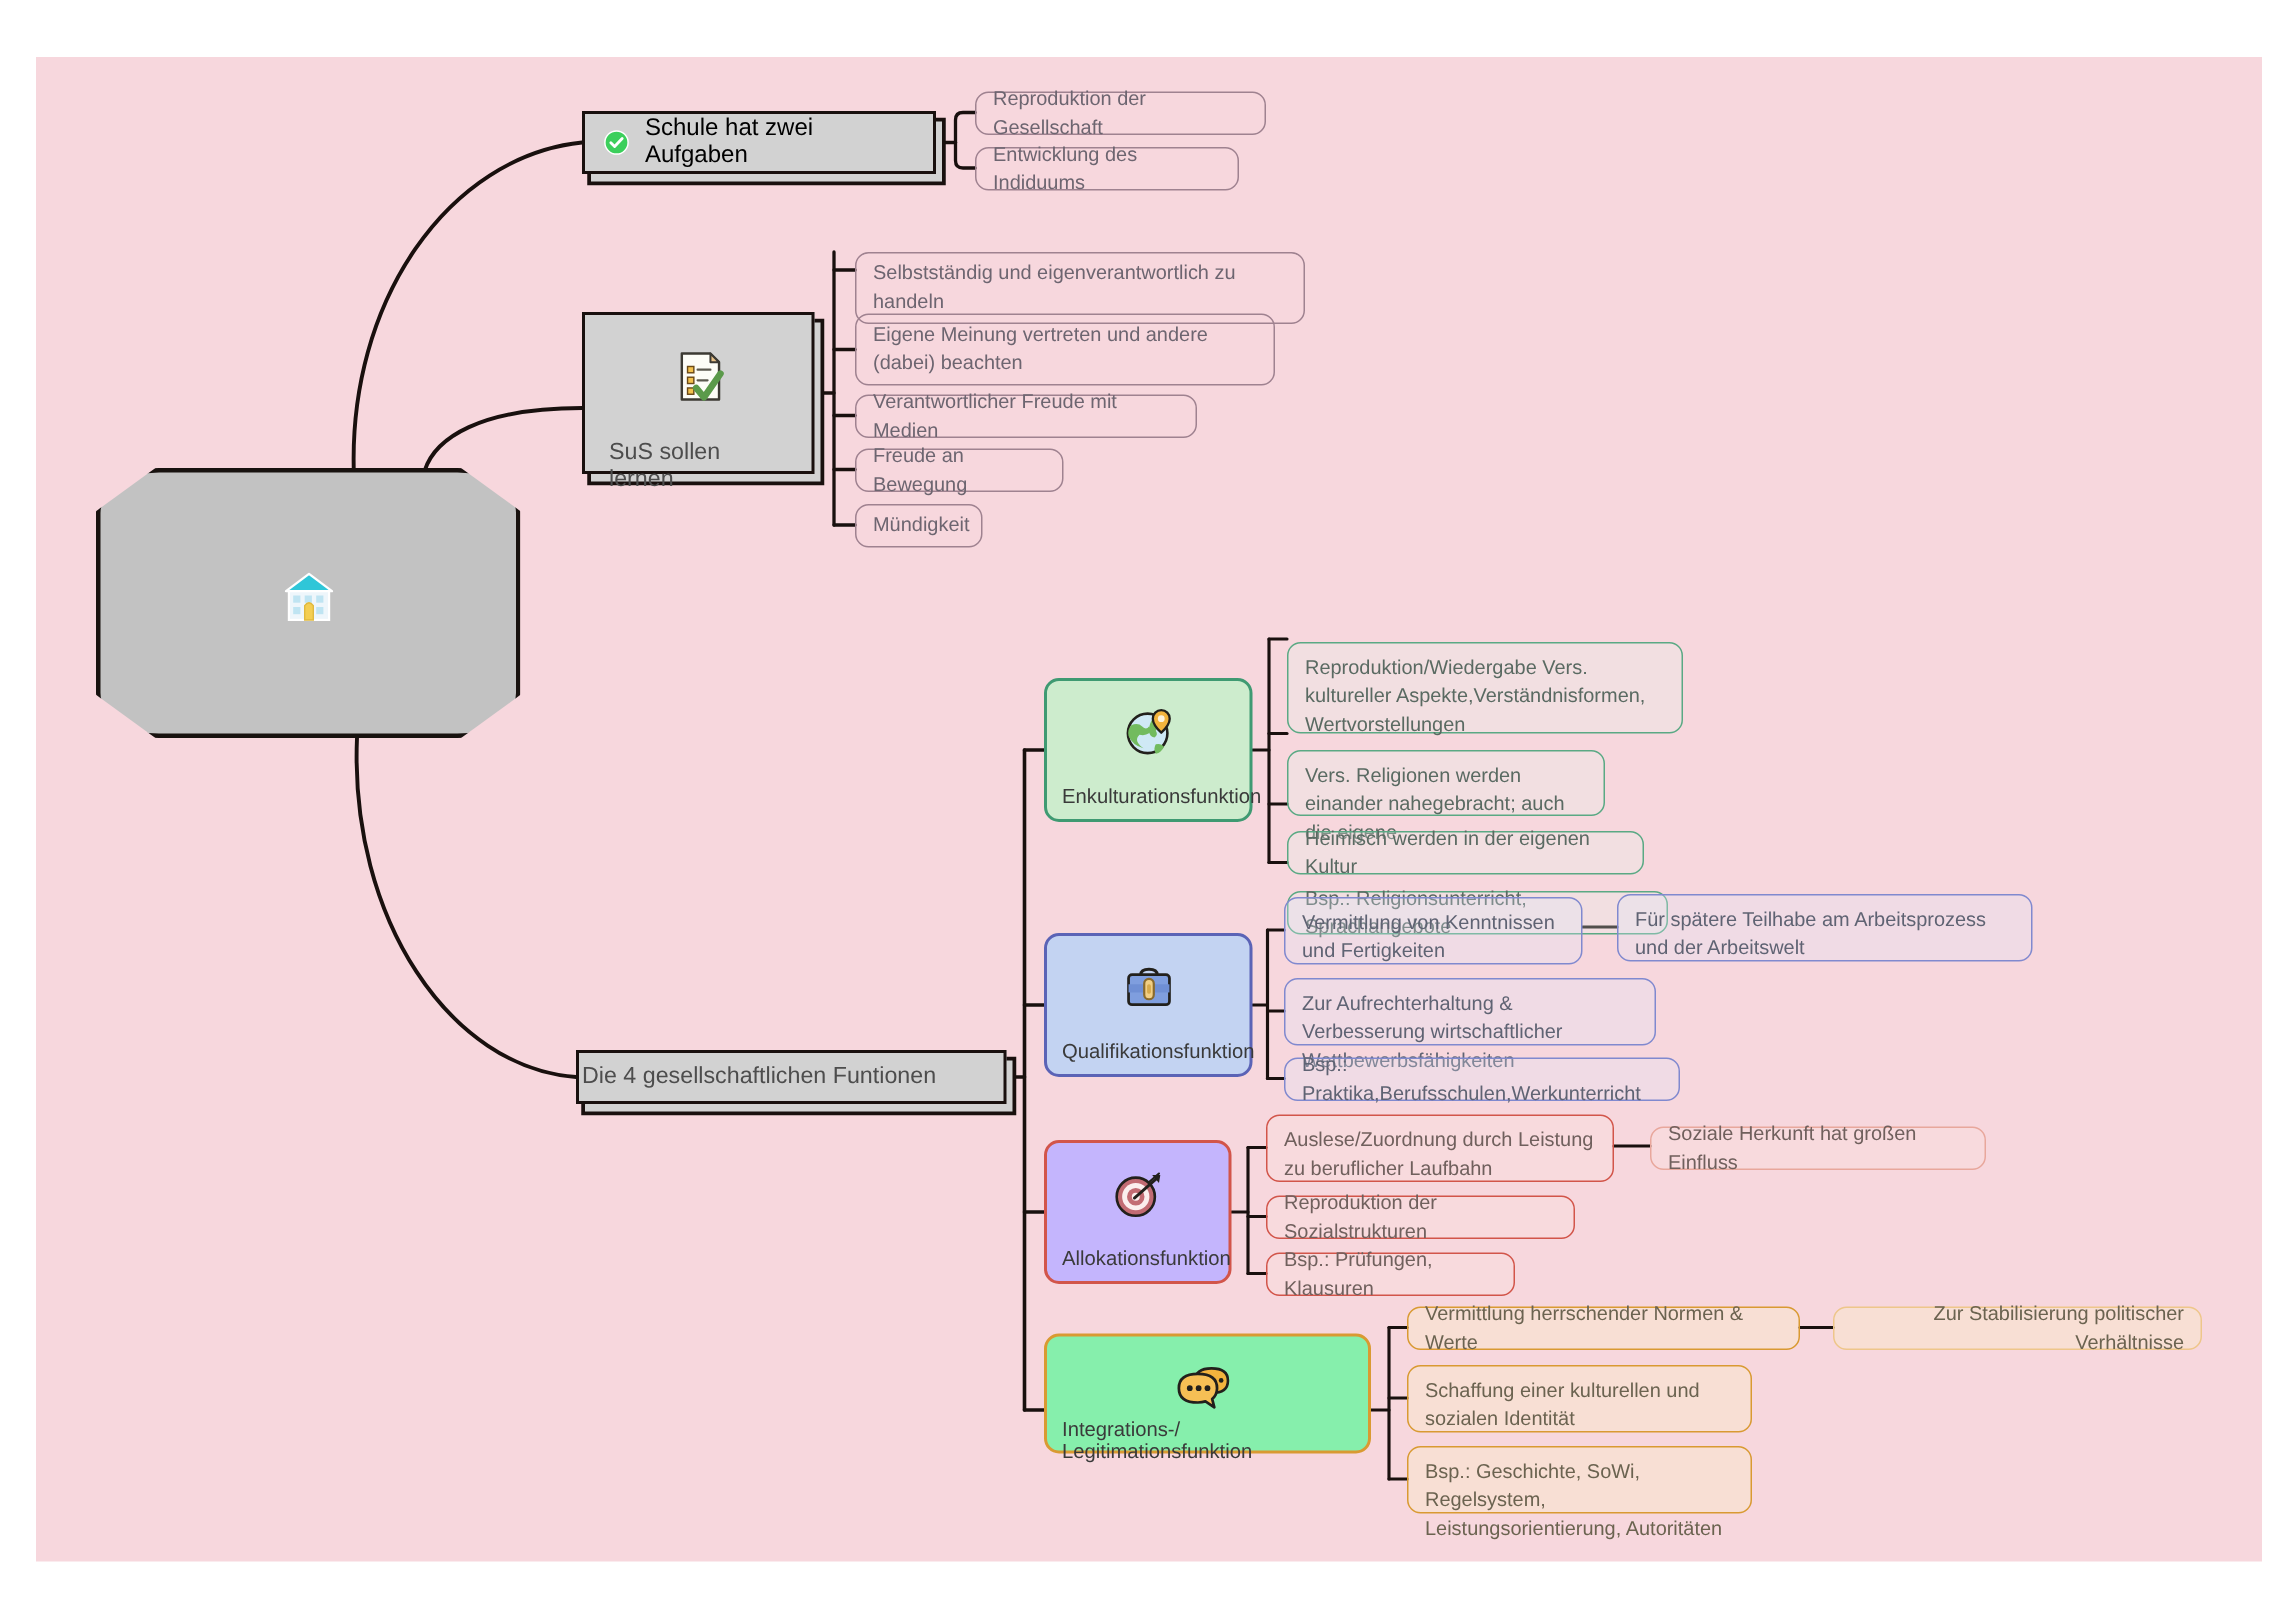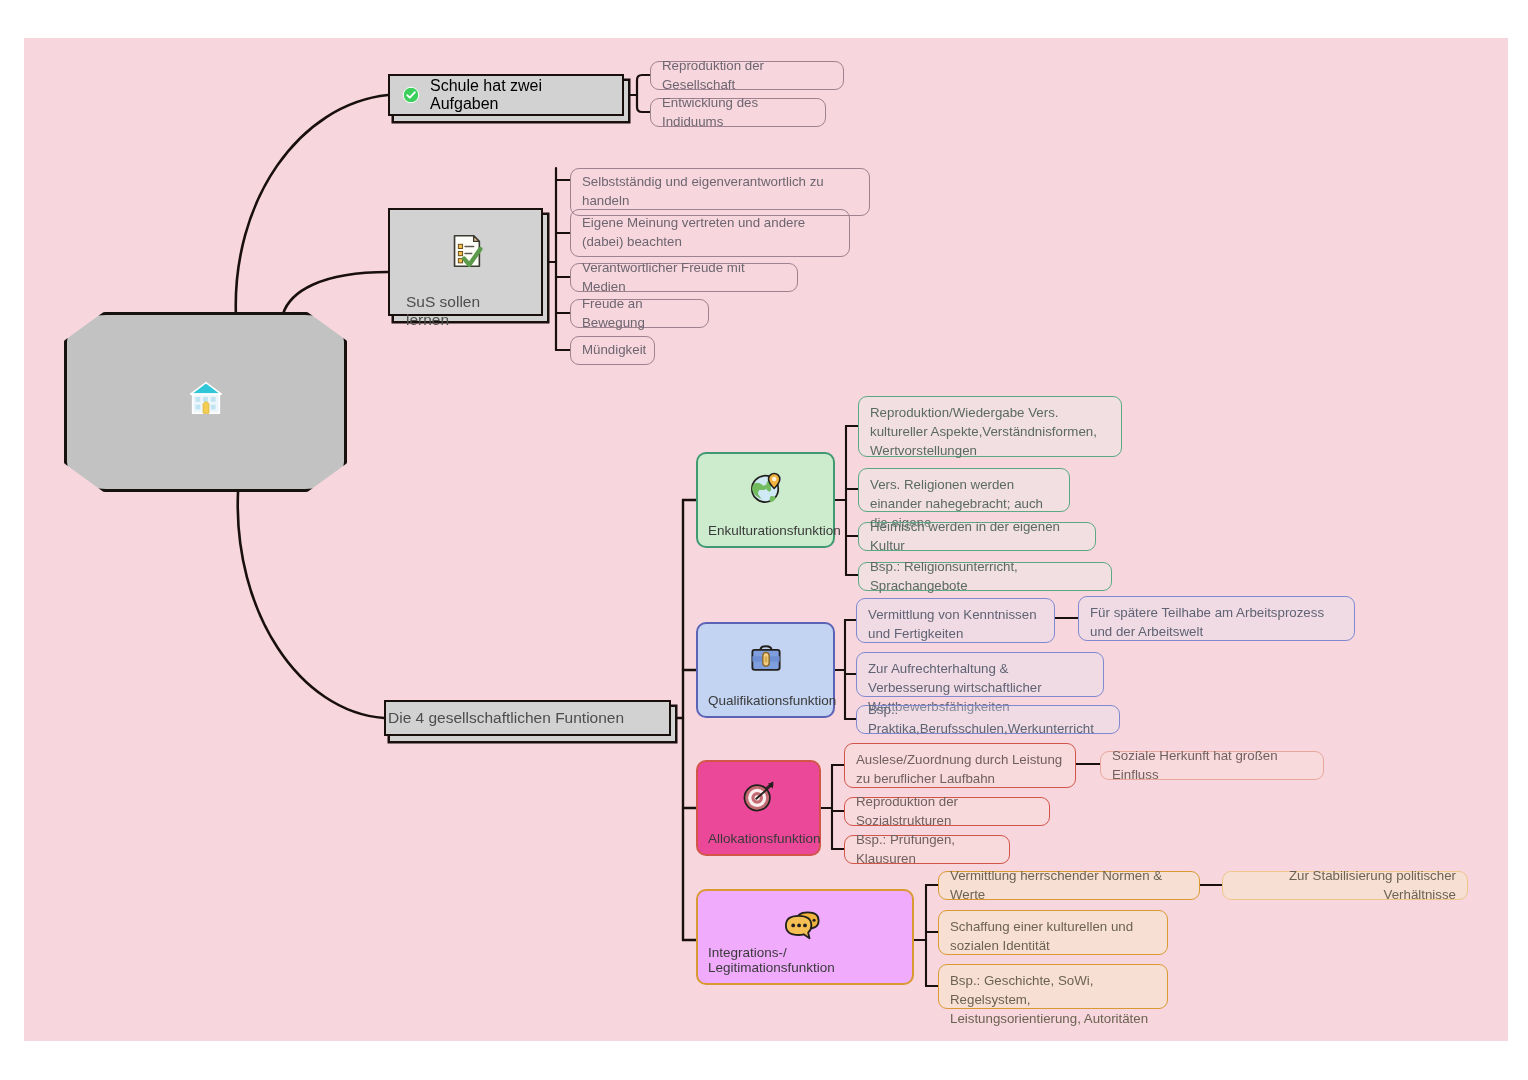--- a/index.html
+++ b/index.html
@@ -52,33 +52,33 @@
   .node-sus{left:388px;top:208px;width:155px;height:108px;}
   .node-vier{left:384px;top:700px;width:287px;height:36px;}
 
   
   .cat{border-radius:10px;border-width:2px;border-style:solid;padding:10px 10px 8px;justify-content:space-between;}
   .cat .icon{align-self:center;margin-top:4px;}
   .cat .label{font-size:13.5px;align-self:flex-start;color:#3a3a3a;}
 
   .cat-green{left:696px;top:452px;width:139px;height:96px;background:#cdeccd;border-color:#3f9a72;}
   .cat-blue{left:696px;top:622px;width:139px;height:96px;background:#c3d3f2;border-color:#5b63b6;align-items:center;}
-  .cat-red{left:696px;top:760px;width:125px;height:96px;background:#ec4899;border-color:#d2554a;}
-  .cat-yellow{left:696px;top:889px;width:218px;height:96px;background:#f0abfc;border-color:#d99a32;}
+  .cat-red{left:696px;top:760px;width:125px;height:96px;background:#c4b5fd;border-color:#d2554a;}
+  .cat-yellow{left:696px;top:889px;width:218px;height:80px;background:#86efac;border-color:#d99a32;}
   .cat-yellow .label{font-size:13.5px;}
 
   
   .chip{
     position:absolute;box-sizing:border-box;border-radius:9px;
     border:1.6px solid;display:flex;align-items:center;
     padding:7px 11px;font-size:13.3px;line-height:1.42;
     color:#5b5b5b;background:transparent;white-space:pre-wrap;
   }
   .chip.pink{border-color:#9f8290;color:#6d6570;}
-  .chip.green{border-color:#5aa984;color:#5a6a62;background:rgba(230,246,236,.28);}
+  .chip.green{border-color:#5aa984;color:#5a6a62;background:rgba(230,246,236,.28);margin-top:32px;}
   .chip.blue{border-color:#8089cf;color:#5f6373;background:rgba(224,230,250,.28);}
   .chip.red{border-color:#d2554a;color:#70605d;background:rgba(252,226,221,.30);}
   .chip.redsoft{border-color:#e8a79c;color:#70605d;background:rgba(252,226,221,.30);}
   .chip.yellow{border-color:#d99a32;color:#6b6350;background:rgba(252,243,190,.28);}
   .chip.yellowsoft{border-color:#eec68a;color:#6b6350;background:rgba(252,243,190,.28);text-align:right;}
 
   
   .ic{display:block;}
 </style>
 </head>

